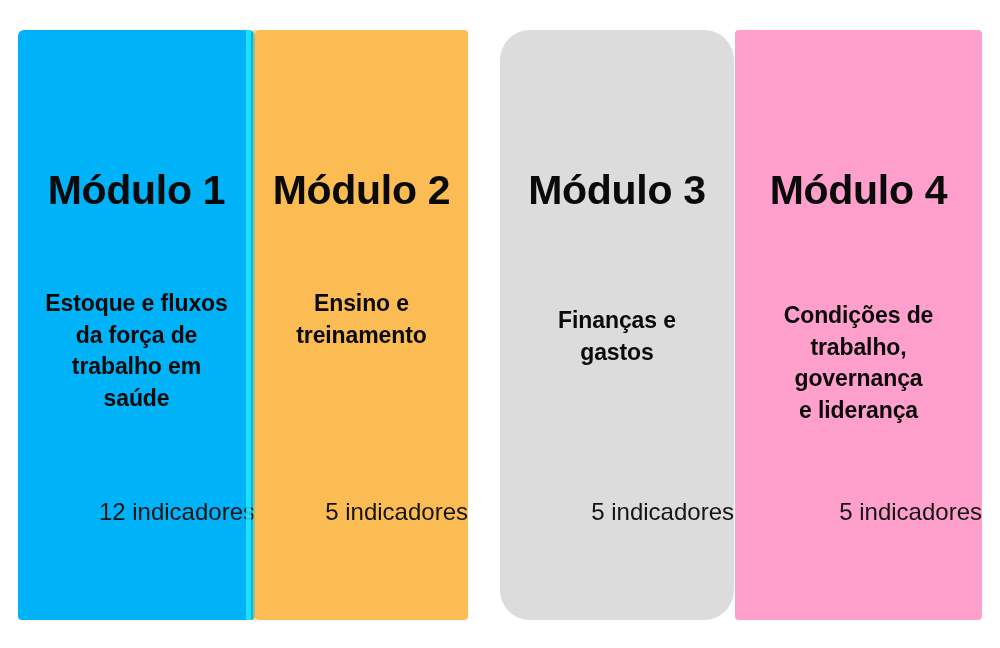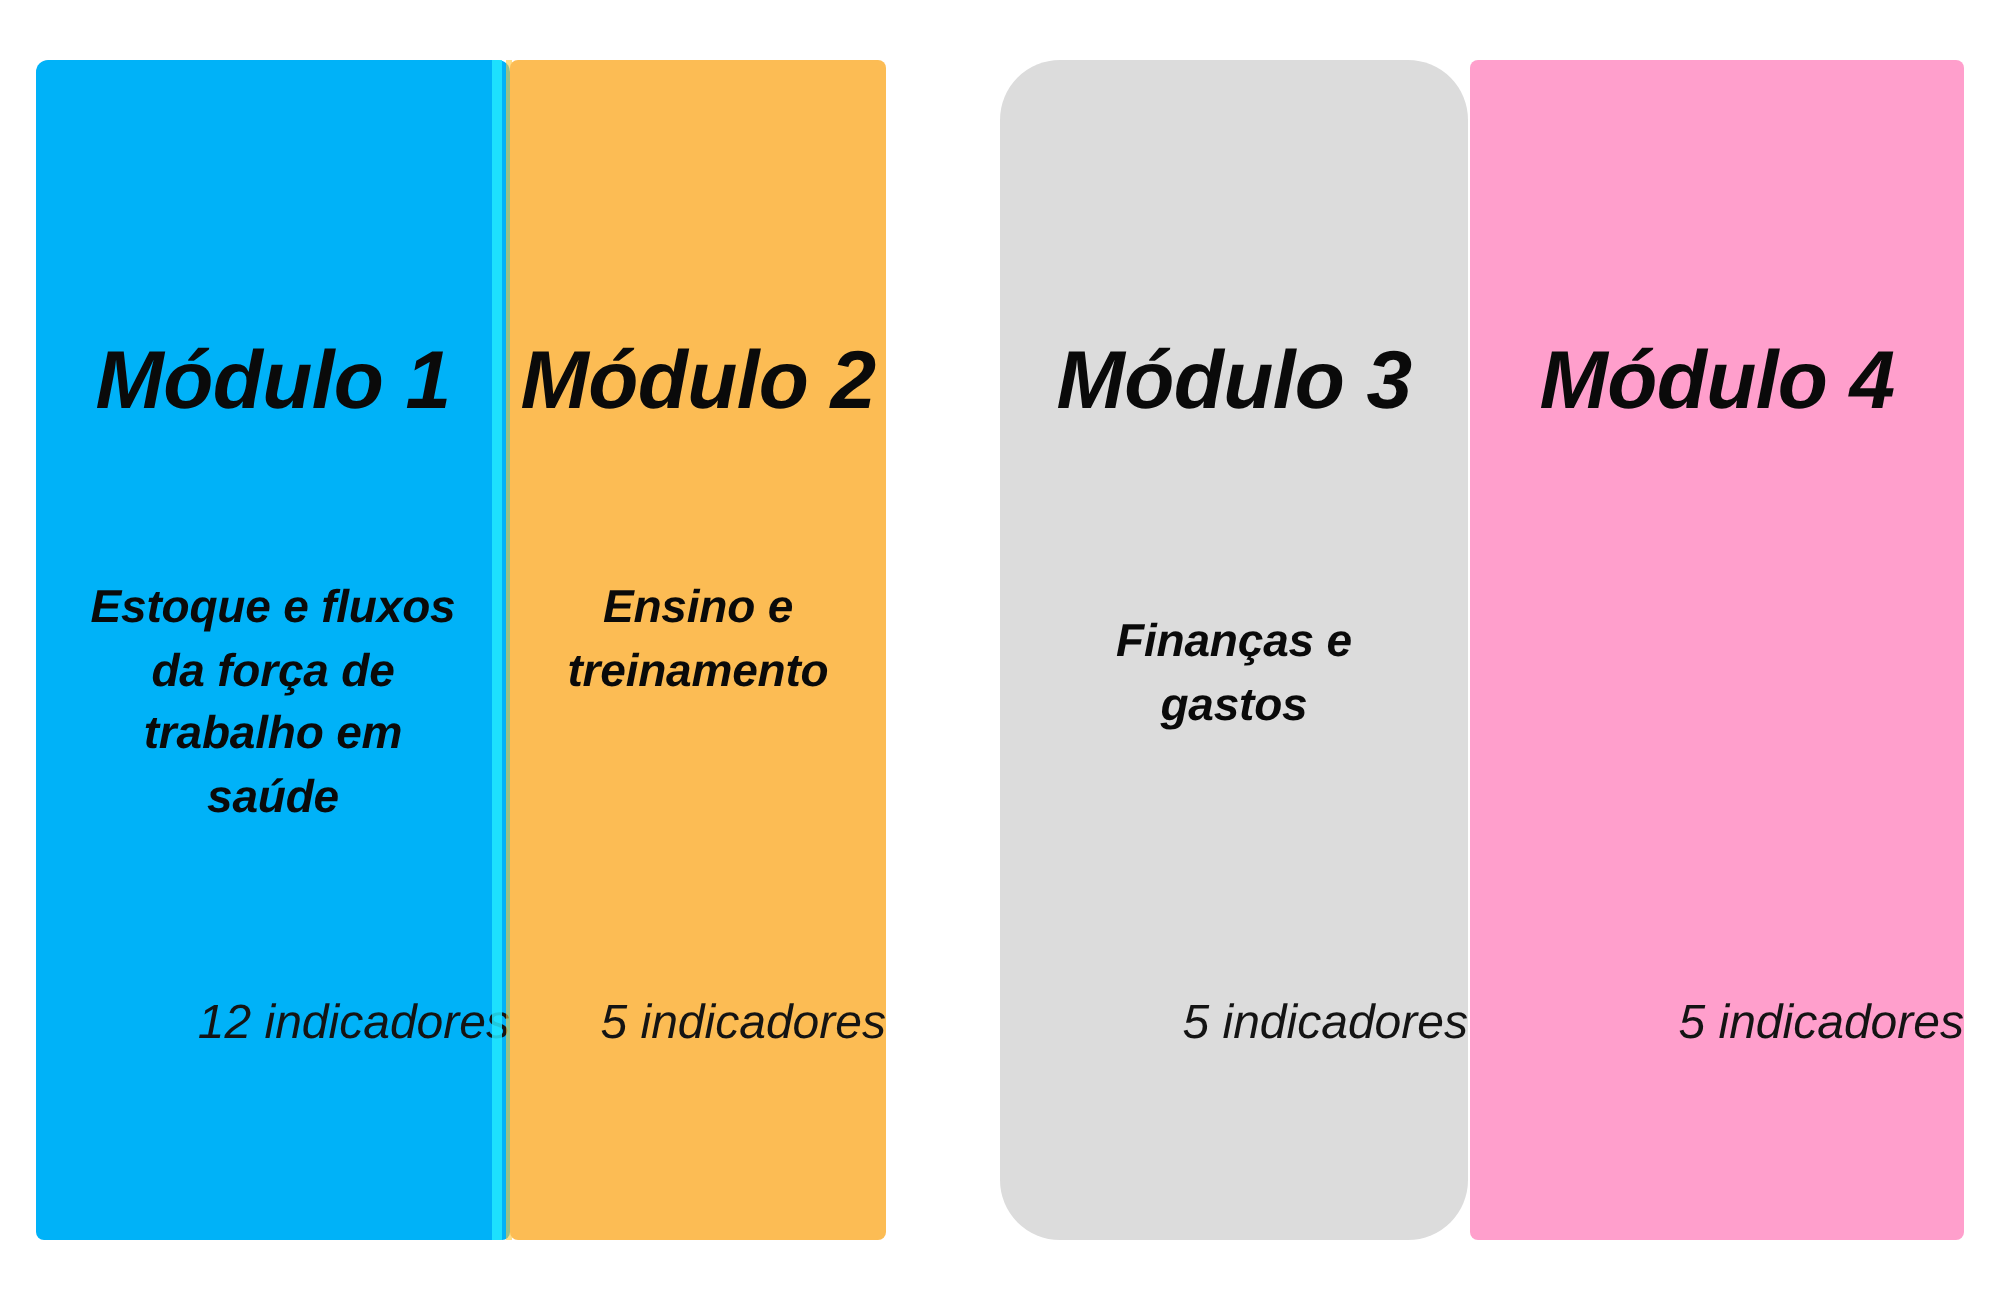--- a/index.html
+++ b/index.html
@@ -35,21 +35,21 @@
 
   
   .card-1 {
     left: 18px;
     width: 237px;
     background: #00B2F8;
     border-radius: 6px 6px 4px 4px;
   }
   .card-2 {
     left: 255px;
-    width: 188px;
+    width: 213px;
     background: #FCBC54;
     border-radius: 4px;
   }
   .card-3 {
     left: 500px;
     width: 234px;
     background: #DCDCDC;
     border-radius: 30px 30px 30px 30px;
   }
   .card-4 {
@@ -118,21 +118,21 @@
     text-align: right;
     font-size: 24px;
     font-weight: normal;
     color: #141414;
     line-height: 1.2;
   }
 </style>
 </head>
 <body>
 
-<div id="board" style="background: rgb(255, 255, 255); font-style: italic;">
+<div id="board" style="background: rgb(255, 255, 255);">
 
   <div class="module-card card-1" style="background: rgb(0, 178, 248);">
     <div class="card-title">Módulo 1</div>
     <div class="card-subtitle">Estoque e fluxos
 da força de
 trabalho em
 saúde</div>
     <div class="card-indicators">12 indicadores</div>
   </div>
 
@@ -148,16 +148,20 @@
 
   <div class="module-card card-3" style="background: rgb(220, 220, 220);">
     <div class="card-title">Módulo 3</div>
     <div class="card-subtitle">Finanças e
 gastos</div>
     <div class="card-indicators">5 indicadores</div>
   </div>
 
   <div class="module-card card-4" style="background: rgb(255, 159, 204);">
     <div class="card-title">Módulo 4</div>
+    <div class="card-subtitle">Condições de
+trabalho,
+governança
+e liderança</div>
     <div class="card-indicators">5 indicadores</div>
   </div>
 
 </div>
 
 </body></html>

